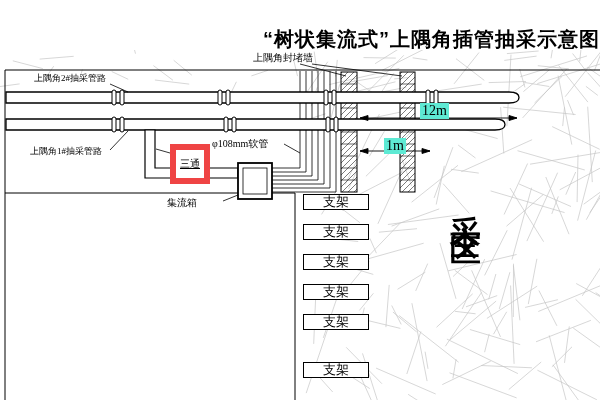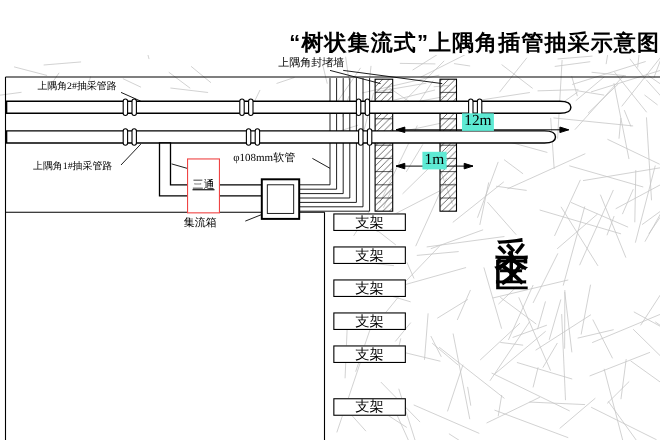--- a/index.html
+++ b/index.html
@@ -7,21 +7,21 @@
   body { font-family:"Liberation Serif","DejaVu Serif",serif; color:#000; }
   #stage { position:relative; width:600px; height:400px; overflow:hidden; background:#fff; }
   #diagram-svg { position:absolute; left:0; top:0; z-index:1; }
   .lbl { position:absolute; z-index:2; line-height:1.15; white-space:nowrap; }
   .title { top:8px; left:0; width:600px; text-align:right;
            font-family:"Liberation Sans","DejaVu Sans",sans-serif;
            font-weight:bold; font-size:20px; letter-spacing:1px;margin-top:20px; }
   .small { font-size:10px; }
   .tiny { font-size:9px; }
   .dim { font-size:14px; background:#5eead4; padding:0 2px; }
-  .boxed { border:1px solid #ef4444; padding:18px 4px; background:#fff;text-decoration:underline; }
+  .boxed { border:6px solid #ef4444; padding:8px 4px; background:#fff;text-decoration:underline; }
   .support { position:absolute; z-index:2; left:303px; width:66px; height:16px;
              border:1px solid #000; background:#fff; display:flex;
              align-items:center; justify-content:center; font-size:13px; }
   .goaf { left:447px; top:190px; font-size:31px; font-weight:bold;
           writing-mode:vertical-rl; text-orientation:upright;
           letter-spacing:11px; height:170px; }
   .working-face { left:92px; top:288px; font-size:30px; letter-spacing:8px; }
 </style>
 </head>
 <body>

